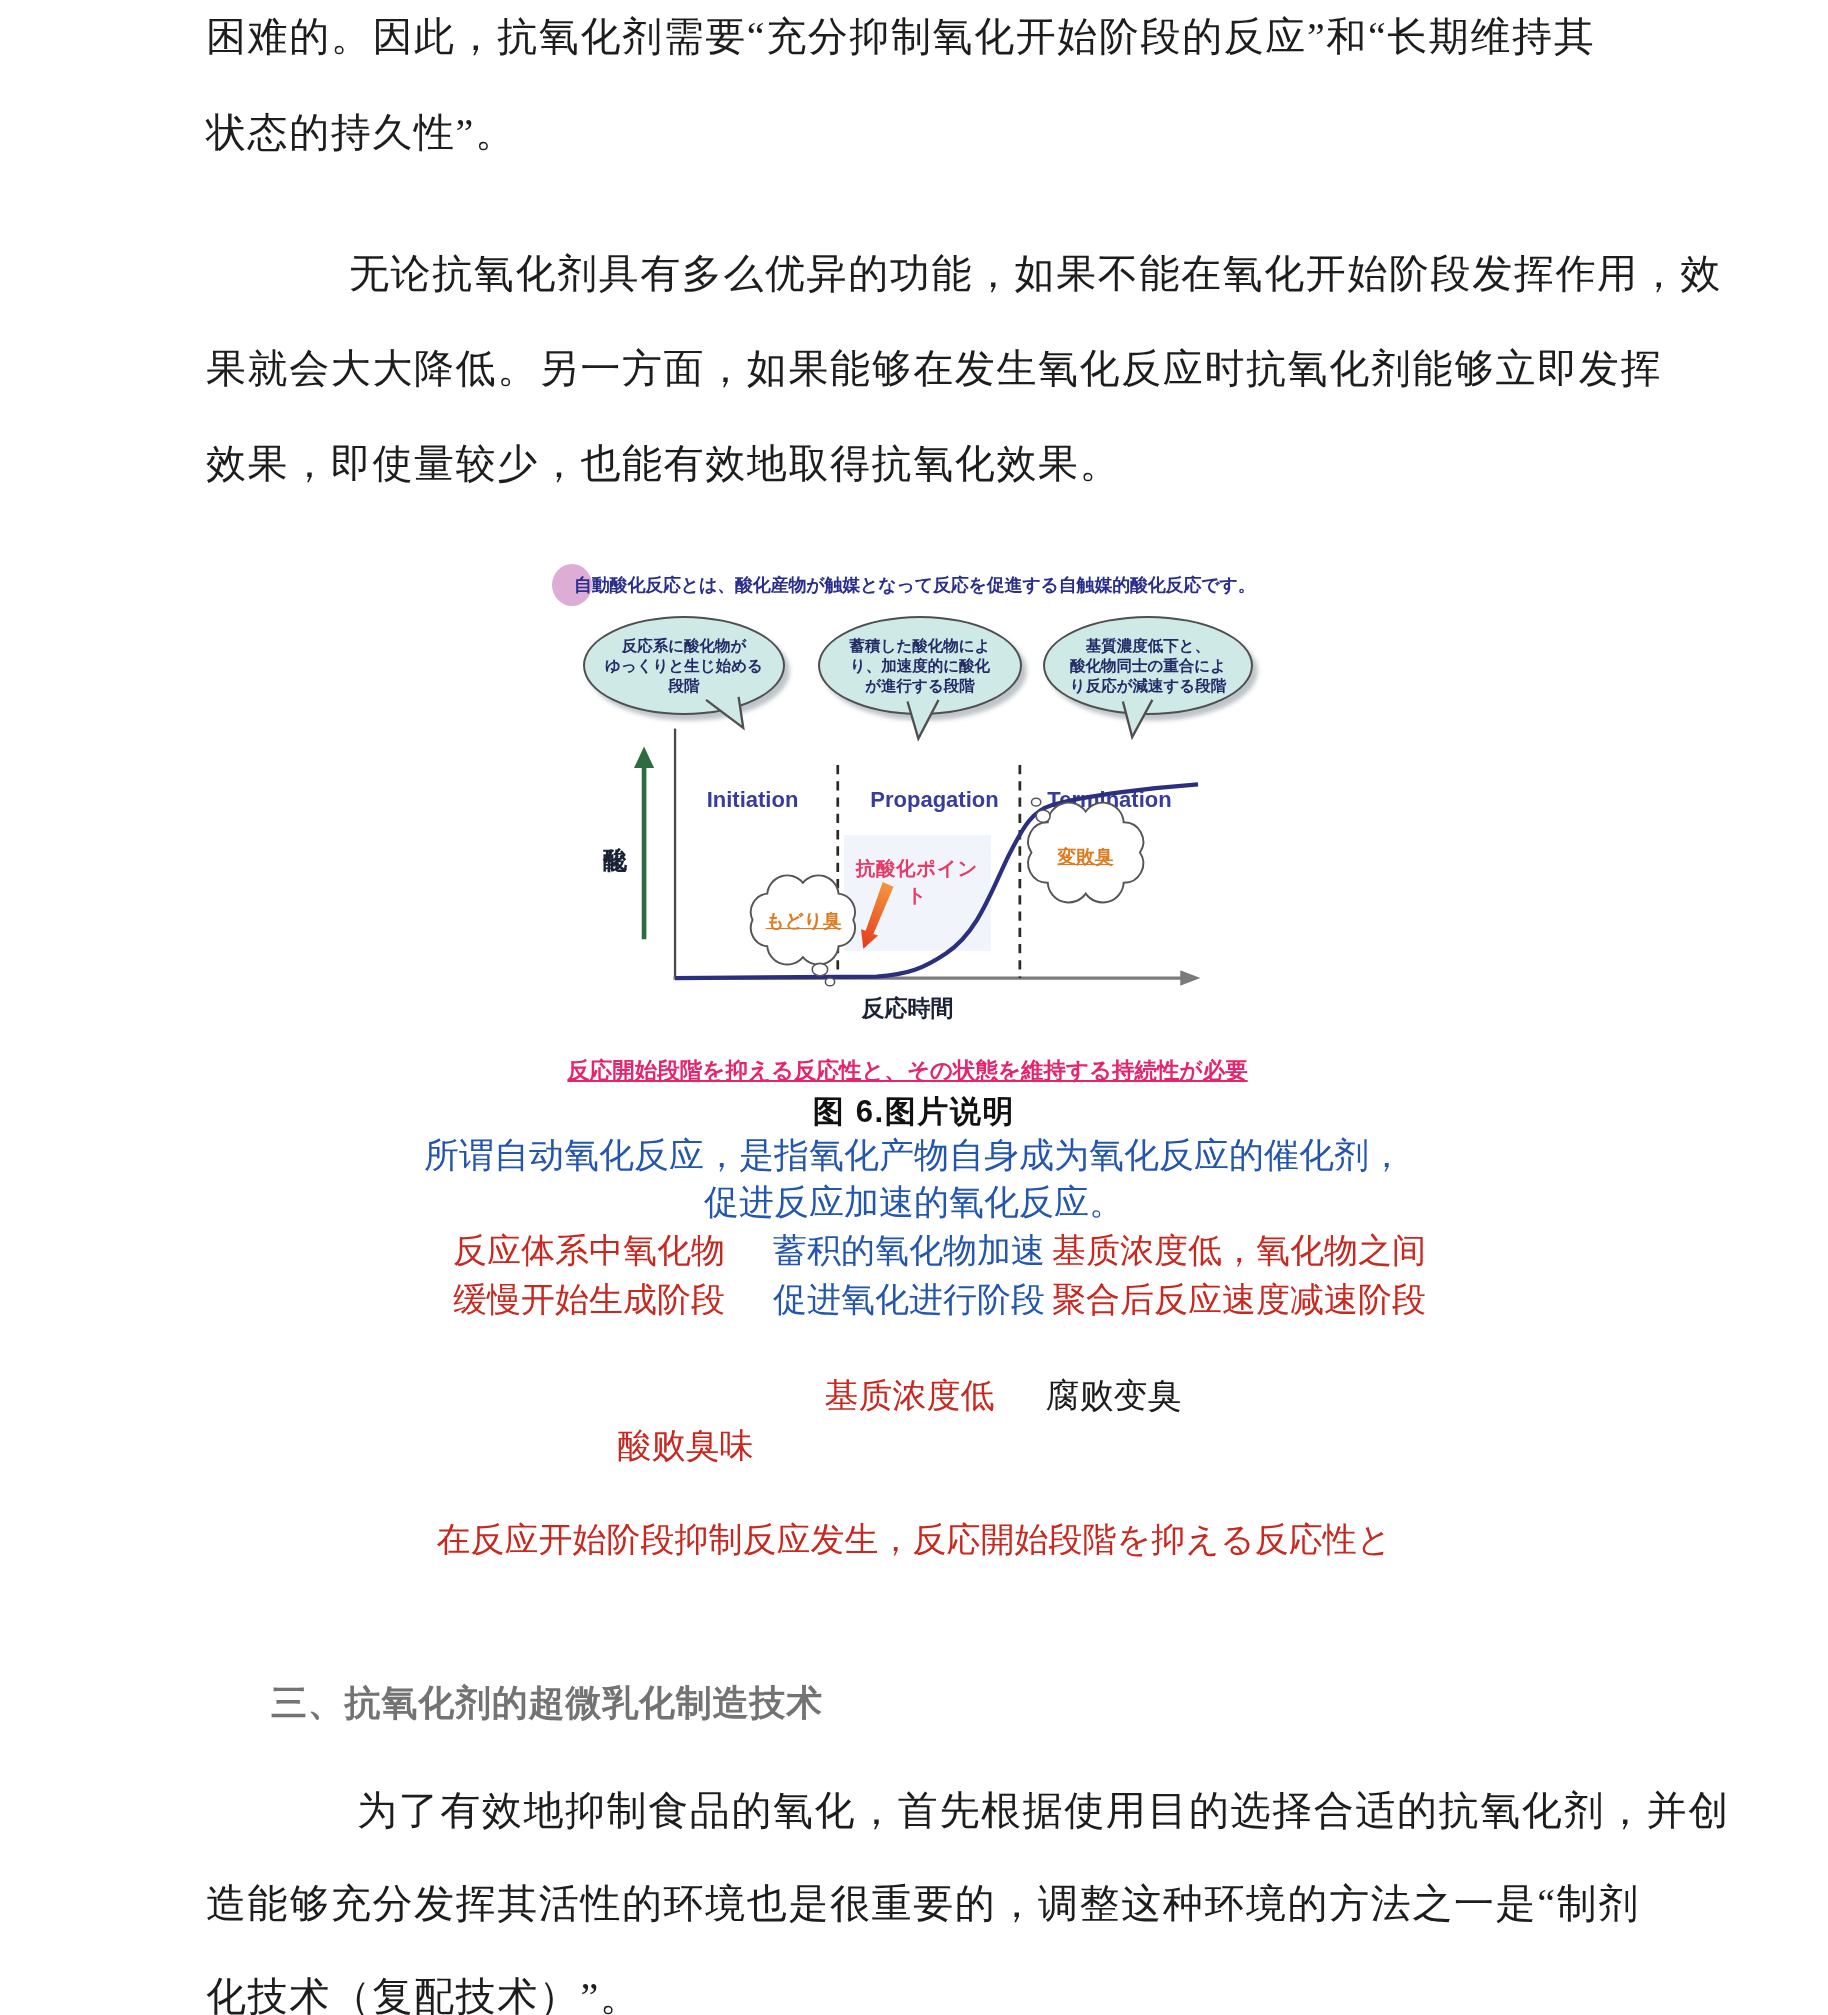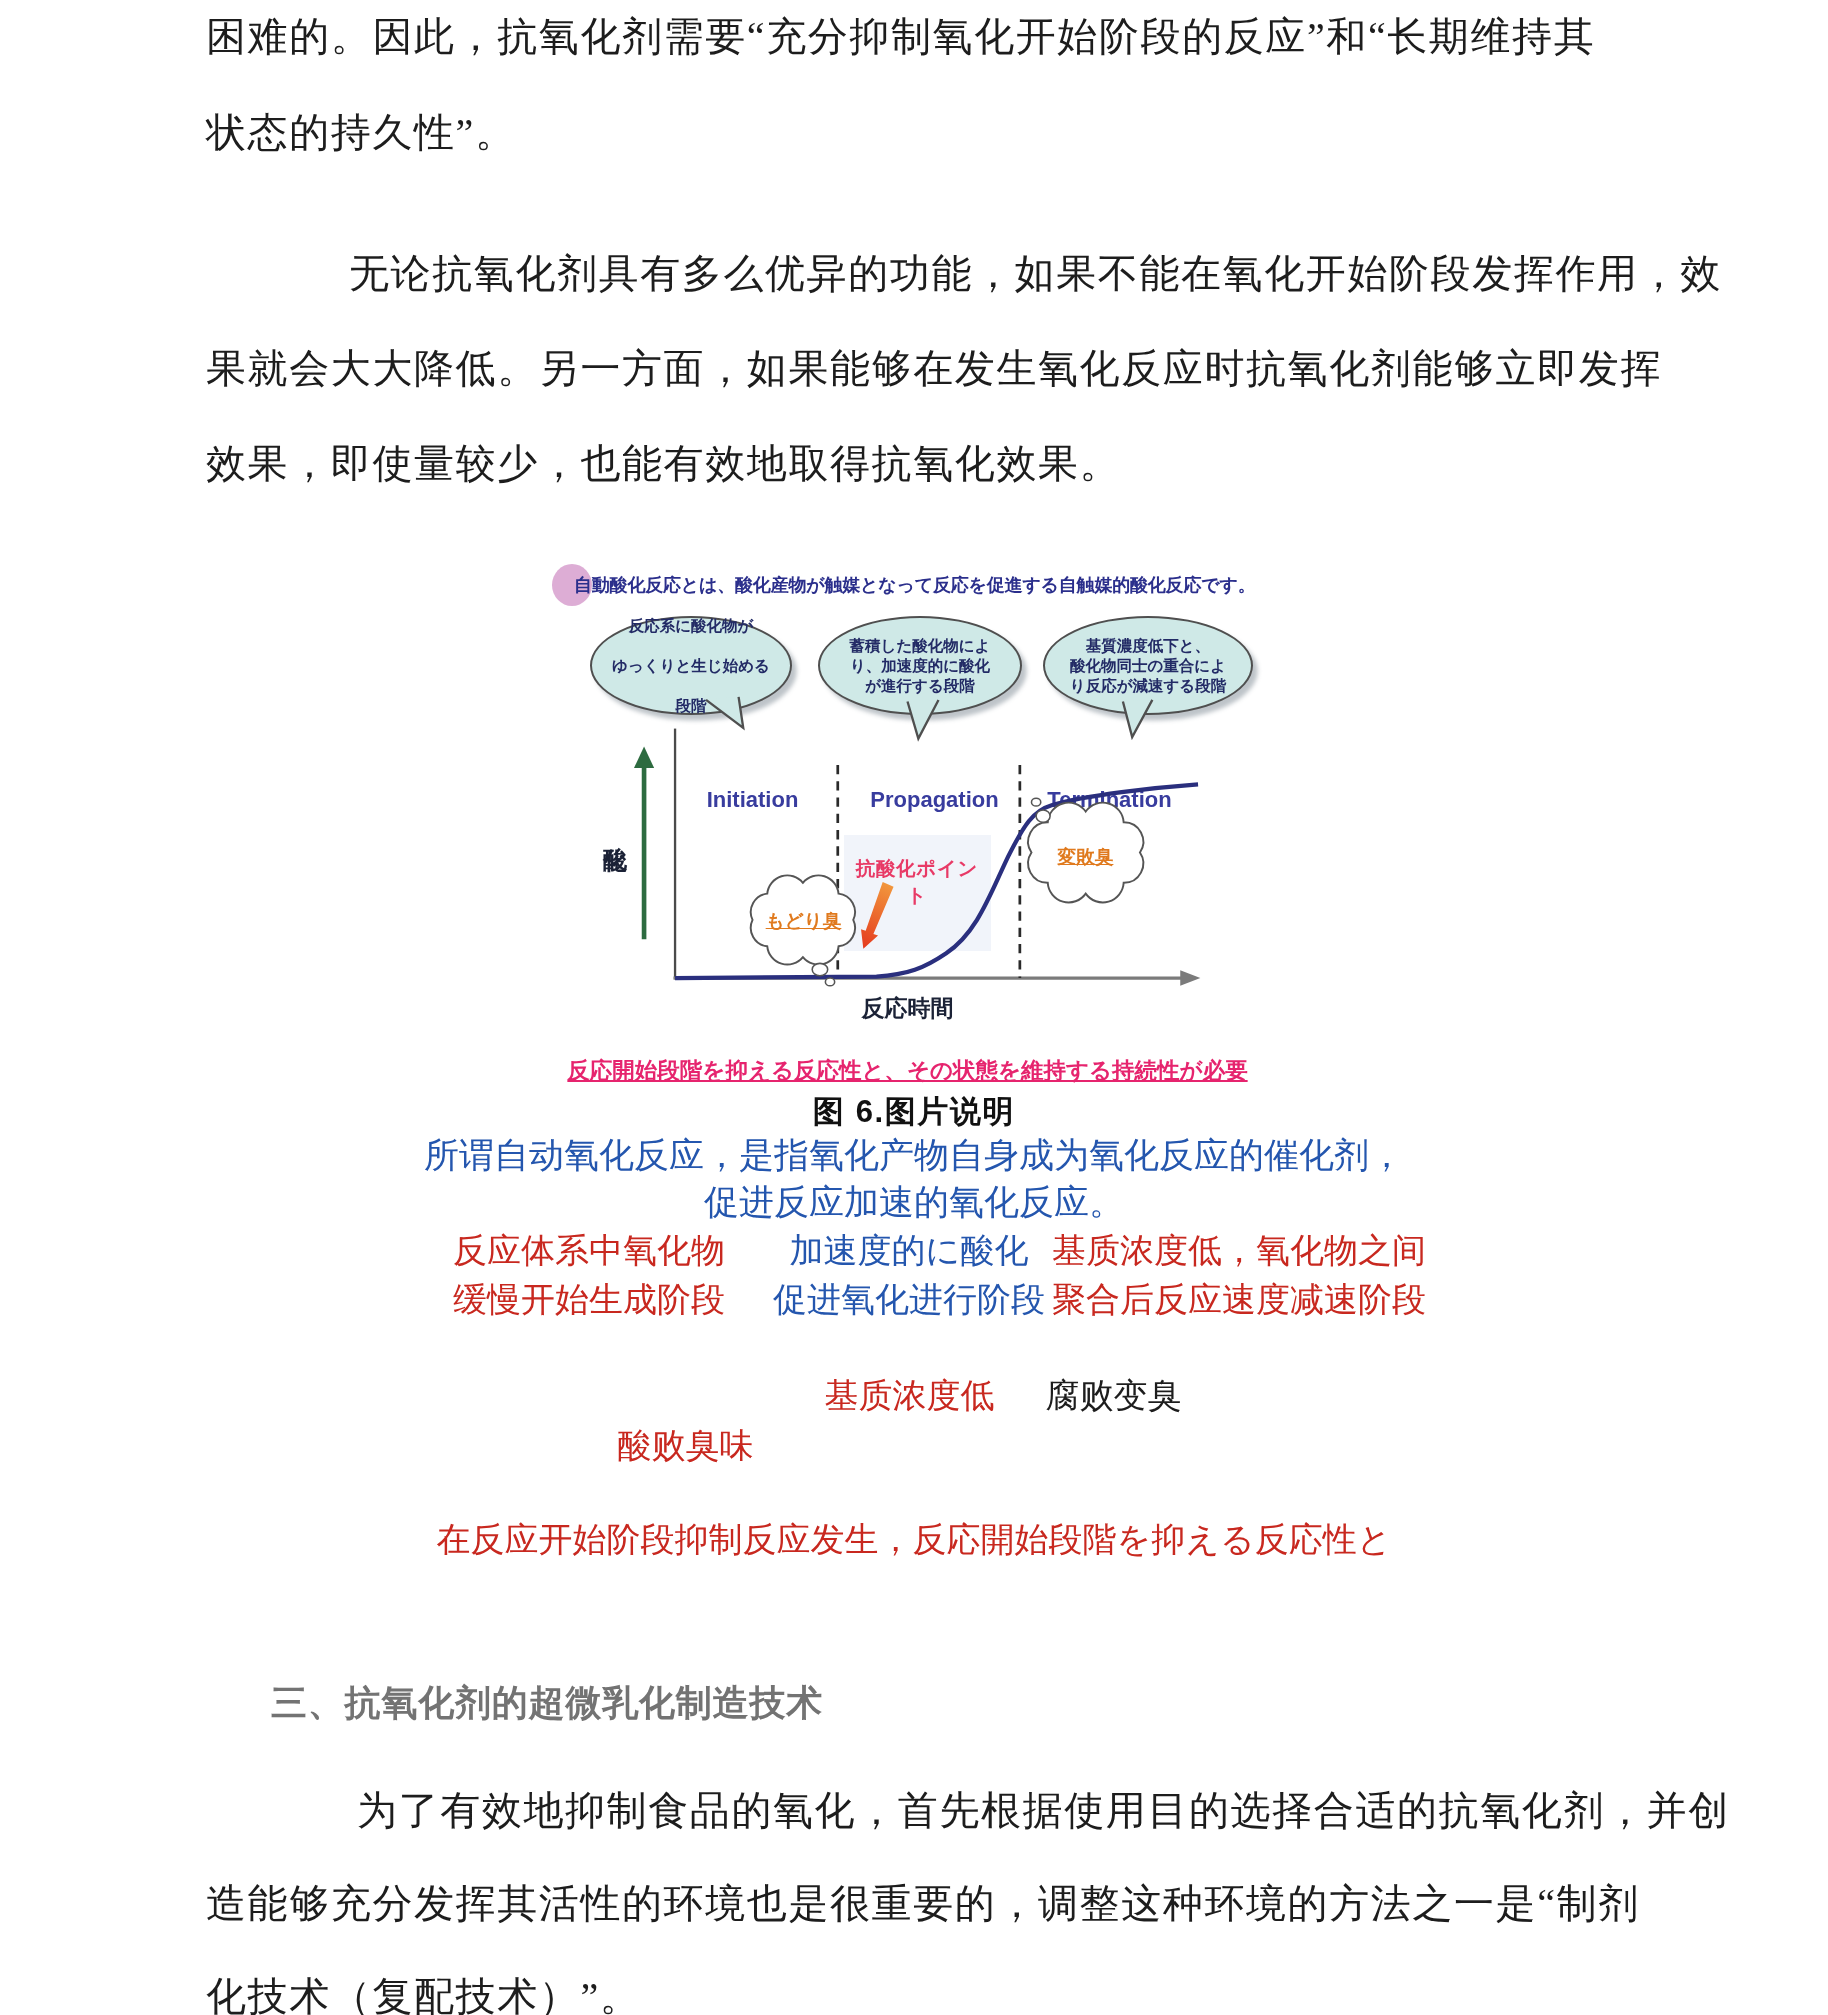--- a/index.html
+++ b/index.html
@@ -20,21 +20,21 @@
   .fig-headline { left:31px; top:11px; font-family:"Liberation Sans",sans-serif; font-weight:bold;
                   font-size:18px; color:#2b2f8c; white-space:nowrap; letter-spacing:-0.2px; }
   .pink-dot { left:9.3px; top:2.3px; width:40px; height:42px; border-radius:50%;
               background:#d79fce; opacity:.85; }
   .bubble { top:54px; height:95px; background:#cfe9e7; border:2.3px solid #4f4f4f; border-radius:50%;
             box-shadow:4.7px 5.4px 4.7px rgba(110,125,135,.45);
             display:flex; flex-direction:column; justify-content:center; text-align:center;
             font-family:"Liberation Sans",sans-serif; font-weight:bold; font-size:15.5px;
             line-height:20px; color:#232b66; }
   .bubble span { display:block; }
-  .b1 { left:47px;  width:198px;gap:20px; }
+  .b1 { left:40px;  width:198px; }
   .b2 { left:275px; width:200px; }
   .b3 { left:500px; width:206px; }
   .phase { top:177px; width:171px; text-align:center; font-family:"Liberation Sans",sans-serif;
            font-weight:bold; font-size:22px; color:#383c9e;margin-top:48px; }
   .ph1 { left:124px; } .ph2 { left:306px; } .ph3 { left:481px; }
   .ylab { left:56px; top:265px; writing-mode:vertical-rl; font-family:"Liberation Sans",sans-serif;
           font-weight:bold; font-size:24px; color:#1b2236; letter-spacing:3.1px; }
   .xlab { left:287px; top:431px; width:155px; text-align:center; font-family:"Liberation Sans",sans-serif;
           font-weight:bold; font-size:23px; color:#1b2236; }
   .aopoint-box { left:301px; top:273px; width:147px; height:116px; background:#e8edf6; opacity:.6; }
@@ -139,21 +139,21 @@
     <div class="abs cloud-label cl2">変敗臭</div>
     <div class="abs fig-note">反応開始段階を抑える反応性と、その状態を維持する持続性が必要</div>
   </div>
 
   <div class="abs centerline caption">图 6.图片说明</div>
 
   <div class="abs centerline kai blue fs45" style="top:1132px;">所谓自动氧化反应，是指氧化产物自身成为氧化反应的催化剂，</div>
   <div class="abs centerline kai blue fs45" style="top:1179px;">促进反应加速的氧化反应。</div>
 
   <div class="abs col kai red" style="left:434px;  top:1228px; width:310px;">反应体系中氧化物</div>
-  <div class="abs col kai blue" style="left:754px;  top:1228px; width:310px;">加速度的に酸化</div>
+  <div class="abs col kai blue" style="left:754px;  top:1228px; width:310px;">蓄积的氧化物加速</div>
   <div class="abs col kai red" style="left:1045px; top:1228px; width:388px;">基质浓度低，氧化物之间</div>
   <div class="abs col kai red" style="left:434px;  top:1277px; width:310px;">缓慢开始生成阶段</div>
   <div class="abs col kai blue" style="left:754px;  top:1277px; width:310px;">促进氧化进行阶段</div>
   <div class="abs col kai red" style="left:1045px; top:1277px; width:388px;">聚合后反应速度减速阶段</div>
 
   <div class="abs col kai red" style="left:793px; top:1373px; width:233px;">基质浓度低</div>
   <div class="abs col kai blk" style="left:997px; top:1373px; width:233px;">腐败变臭</div>
   <div class="abs col kai red" style="left:569px; top:1423px; width:233px;">酸败臭味</div>
 
   <div class="abs centerline kai red fs44" style="top:1517px;">在反应开始阶段抑制反应发生，反応開始段階を抑える反応性と</div>

